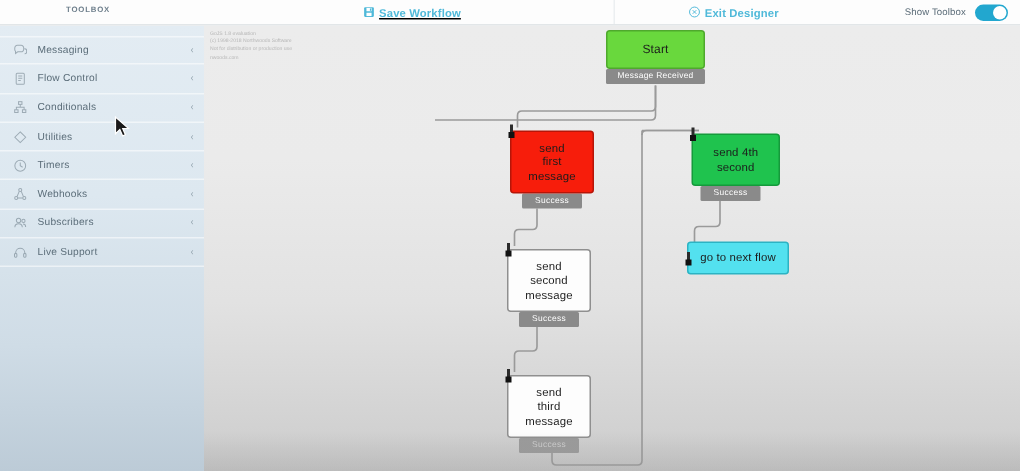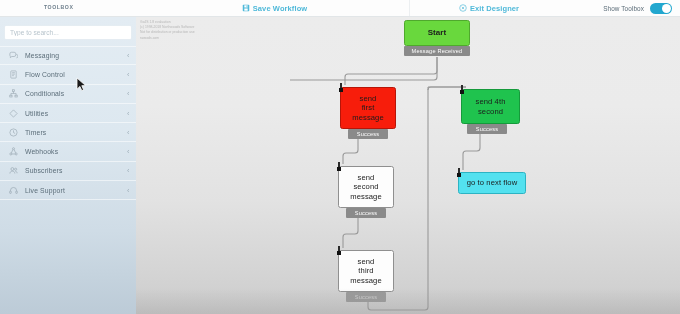--- a/index.html
+++ b/index.html
@@ -17,21 +17,21 @@
     background:#fdfdfd;
     border-bottom:1px solid #e2e6e8;
     display:flex; align-items:stretch;
     z-index:30;
   }
   .tb-cell {
     display:flex; align-items:center; justify-content:center;
     height:100%;
   }
   #tb-left { width:140px; position:relative; }
-  #tb-save { flex:0 0 270px; border-right:1px solid #eceff1; gap:3px; }
+  #tb-save { flex:0 0 270px; border-right:1px solid #eceff1; gap:3px;text-decoration:underline; }
   #tb-exit { flex:1 1 auto; gap:3px;justify-content:center; }
   #tb-toggle { flex:0 0 112px; justify-content:flex-end; padding-right:8px; gap:6px; }
 
   .link-lbl {
     font-size:7.5px; color:#4fb9d9; font-weight:bold; letter-spacing:.1px;
   }
   .ic { display:inline-block; line-height:0; }
   .toolbox-tag {
     position:absolute; left:44px; top:4px;
     font-size:5.2px; font-weight:bold; letter-spacing:.55px;
@@ -106,21 +106,21 @@
     display:flex; align-items:center; justify-content:center;
     text-align:center;
     border-radius:2.5px;
     font-size:7.6px; line-height:1.26; letter-spacing:.1px;
     color:#1c1c1c;
     white-space:pre-line;
     z-index:5;
   }
   .node.red   { background:#f71d0b; border:1px solid #b71508; }
   .node.green { background:#1fc34e; border:1px solid #159a3b; }
-  .node.start { background:#69d83d; border:1px solid #4fa92d; font-weight:bold; font-size:8px; }
+  .node.start { background:#69d83d; border:1px solid #4fa92d; font-weight:normal; font-size:8px; }
   .node.white { background:#fdfdfd; border:1px solid #8f8f8f; }
   .node.cyan  { background:#53e1ef; border:1px solid #2cb3c3; }
 
   .port {
     position:absolute;
     display:flex; align-items:center; justify-content:center;
     background:#8a8a8a; color:#ffffff;
     font-size:5.6px; letter-spacing:.2px;
     height:10px; border-radius:1px;
     z-index:4;
@@ -173,23 +173,20 @@
 
     <div class="tb-cell" id="tb-toggle">
       <span class="toggle-lbl">Show Toolbox</span>
       <span class="switch">
         <span class="knob"></span>
       </span>
     </div>
   </div>
 
   <div id="sidebar">
-    <div id="searchwrap">
-      <input id="search" type="text" placeholder="Type to search..." style="">
-    </div>
 
     <div class="nav">
 
       <div class="nav-item">
         <span class="nav-ic">
           <svg width="9" height="9" viewBox="0 0 16 16" fill="none" stroke="#5b6d79" stroke-width="1.2">
             <path d="M1.5 5.2a3 3 0 0 1 3-3h4.6a3 3 0 0 1 3 3v1.6a3 3 0 0 1-3 3H5l-2.6 2V9.2a3 3 0 0 1-.9-2.1z"></path>
             <path d="M12.8 6.1h.4a2.4 2.4 0 0 1 2.4 2.4v1.3a2.4 2.4 0 0 1-2.4 2.4"></path>
           </svg>
         </span>
@@ -339,21 +336,21 @@
 
     <div class="node white" style="left:202px; top:149px; width:56px; height:42px;">send
 second
 message</div>
     <div class="port" style="left:210px; top:191px; width:40px;">Success</div>
     <div class="handle" style="left:201px; top:145px;">
       <div class="pin"></div>
       <div class="sq" style="margin-top:-1px;"></div>
     </div>
 
-    <div class="node cyan" style="left:322px; top:155px; width:68px; height:22px;">go to next flow</div>
+    <div class="node cyan" style="left:322px; top:144px; width:68px; height:22px;">go to next flow</div>
     <div class="handle" style="left:321px; top:151px;">
       <div class="pin"></div>
       <div class="sq" style="margin-top:-1px;"></div>
     </div>
 
     <div class="node white" style="left:202px; top:233px; width:56px; height:42px;">send
 third
 message</div>
     <div class="port dim" style="left:210px; top:275px; width:40px;">Success</div>
     <div class="handle" style="left:201px; top:229px;">

